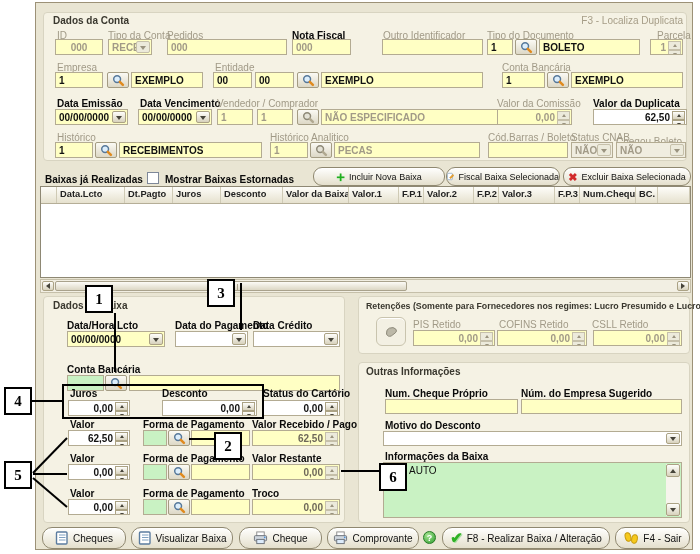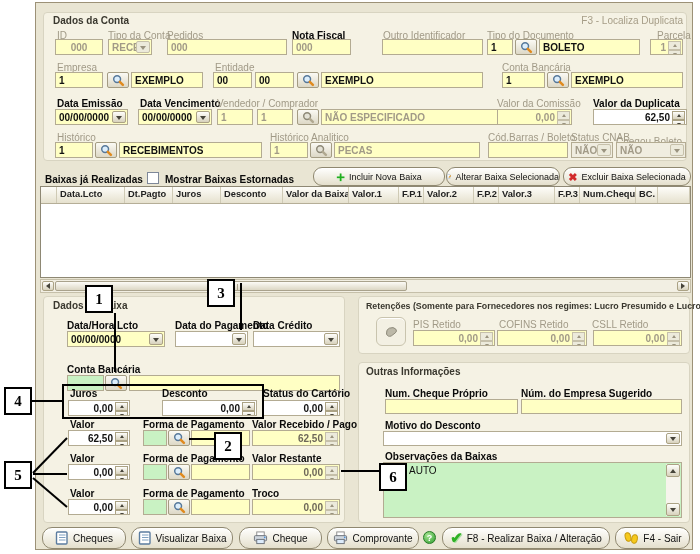--- a/index.html
+++ b/index.html
@@ -264,21 +264,21 @@
 <div class="lb" style="left:165px;top:174px">Mostrar Baixas Estornadas</div>
 <div class="btn bb" style="left:313px;top:167px;width:132px">
       <span class="g-plus">+</span>
       <span>Incluir Nova Baixa</span>
     </div>
 <div class="btn bb" style="left:446px;top:167px;width:114px">
       <svg width="12" height="13" viewBox="0 0 14 15">
         <rect x="1" y="1.5" width="9" height="12" rx="1" fill="#fff" stroke="#7a9cbf" stroke-width="1.2"></rect>
         <path d="M5 9.5 L11 3.5 L13 5.5 L7 11.5 Z" fill="#f0a32a" stroke="#b97a14" stroke-width="0.8"></path>
       </svg>
-      <span>Alterar Baixa Selecionada</span>
+      <span>Fiscal Baixa Selecionada</span>
     </div>
 <div class="btn bb" style="left:563px;top:167px;width:128px">
       <span class="r-x">✖</span>
       <span>Excluir Baixa Selecionada</span>
     </div>
 
 <div class="tbl">
   <div class="thead">
     <div class="th" style="width:16px"></div>
     <div class="th" style="width:68px">Data.Lcto</div>
@@ -549,21 +549,21 @@
 <div class="fd yel" style="left:521px;top:399px;width:161px;height:15px">
       <span></span>
     </div>
 <div class="lb" style="left:385px;top:420px">Motivo do Desconto</div>
 <div class="fd pr" style="left:383px;top:431px;width:299px;height:15px">
       <span></span>
       <span class="ddb">
         <i></i>
       </span>
     </div>
-<div class="lb" style="left:385px;top:451px">Observações da Baixas</div>
+<div class="lb" style="left:385px;top:451px">Informações da Baixa</div>
 <div class="ta" style="left:383px;top:462px;width:299px;height:56px">
   <span>GRI AUTO</span>
   <span class="vsb">
     <span class="vbt" style="top:0">
           <i class="tu2"></i>
         </span>
     <span class="vbt" style="bottom:0">
           <i class="td2"></i>
         </span>
   </span>

